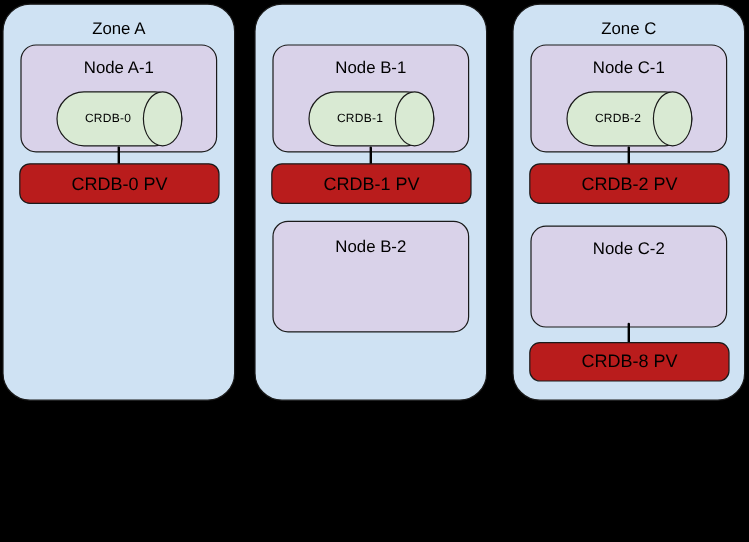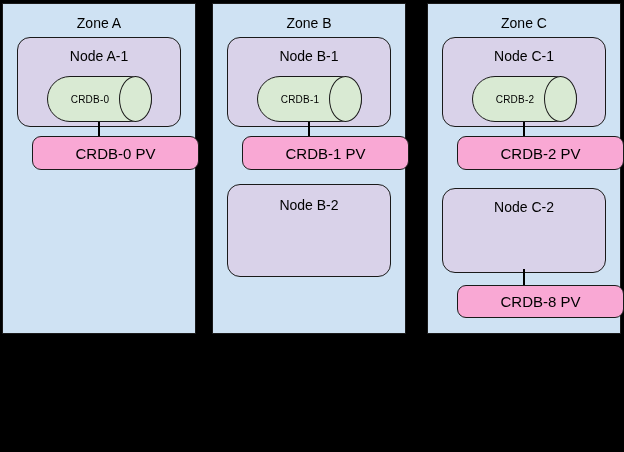--- a/index.html
+++ b/index.html
@@ -1,15 +1,15 @@
 <!DOCTYPE html>
 <html><head>
 <meta charset="utf-8">
 <style>
-  * { margin: 0; padding: 0; box-sizing: border-box; }
+  * { margin: 0; padding: 0; box-sizing: border-box; border-radius: 23px; }
   html, body { width: 624px; height: 452px; overflow: hidden; }
   body {
     background: #000000;
     font-family: "Liberation Sans", sans-serif;
     color: #000000;
     position: relative;
   }
   .stage { position: absolute; left: 0; top: 0; width: 624px; height: 452px; }
 
   .zone {
@@ -98,28 +98,27 @@
     left: 95px;
   }
   .conn-row1 { top: 118px; height: 15px; }
   .conn-c2   { top: 265px; height: 17px; }
 
   .pv {
     position: absolute;
     left: 13px;
     width: 167px;
     height: 34px;
-    background: #f9a8d4;
+    background: #b91c1c;
     border: 1px solid #1a1a1a;
     border-radius: 9px;
     display: flex;
     align-items: center;
     justify-content: center;
     font-size: 15px;
-    margin-left: 16px;
   }
   .pv-row1 { top: 132px; }
   .pv-c2   { top: 281px; height: 33px; }
 </style>
 </head>
 <body>
 
 <div class="stage">
 
   <section class="zone zone-a">
@@ -135,21 +134,20 @@
     </div>
 
     <div class="connector conn-row1"></div>
 
     <div class="pv pv-row1">
       <span>CRDB-0 PV</span>
     </div>
   </section>
 
   <section class="zone zone-b">
-    <div class="zone-title">Zone B</div>
 
     <div class="node node-row1">
       <div class="node-title">Node B-1</div>
     </div>
 
     <div class="cylinder cyl-row1">
       <div class="cyl-cap"></div>
       <span class="cyl-label">CRDB-1</span>
     </div>
 

